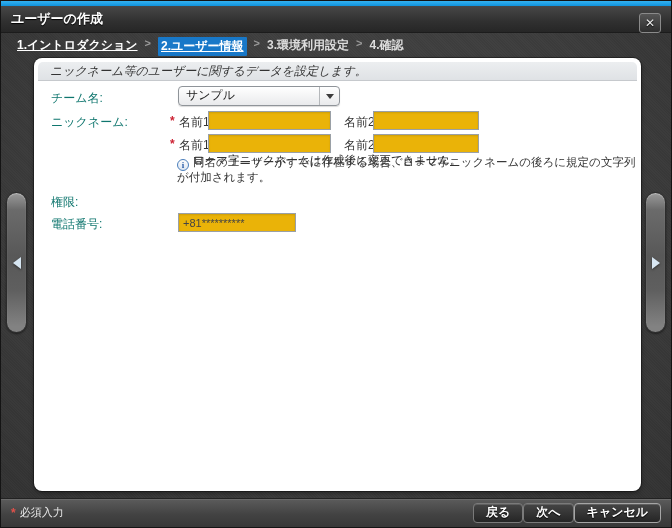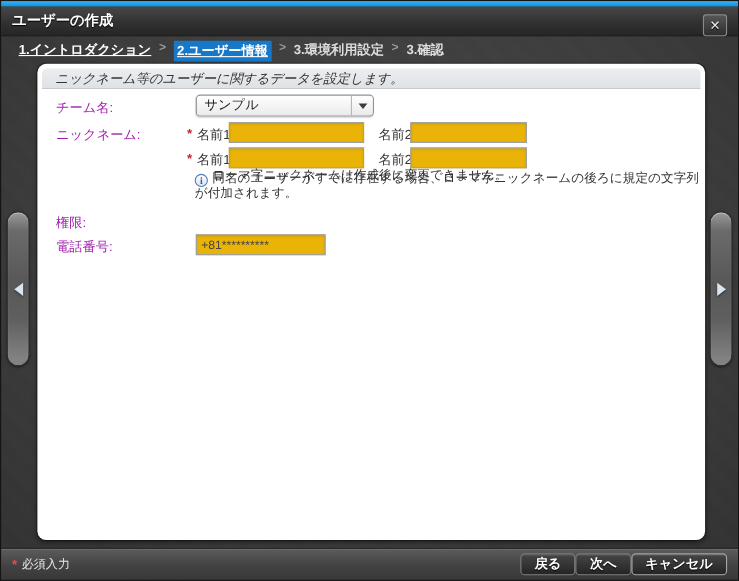--- a/index.html
+++ b/index.html
@@ -55,21 +55,21 @@
     box-shadow:0 0 0 1px rgba(0,0,0,0.35), 0 2px 5px rgba(0,0,0,0.4);
   }
   .panel-header{
     position:absolute; top:4px; left:4px; right:4px; height:19px;
     background:linear-gradient(#eceef0,#dfe2e5);
     border-bottom:1px solid #c6c9cd;
     border-radius:5px 5px 0 0;
     font-size:12px; color:#333; line-height:18px; padding-left:12px;font-style:italic;
   }
 
-  .form-label{ position:absolute; left:17px; font-size:12px; color:#a21caf; }
+  .form-label{ position:absolute; left:17px; font-size:12px; color:#0f766e; }
   .req-mark{ color:#c23; font-size:12px; font-weight:bold; }
   .mini-label{ font-size:12px; color:#333; }
 
   .text-input{
     border:1px solid #9aa0a6; background:#eab308; height:19px;
     font-size:11px; color:#444; padding:0 4px;
     box-shadow:inset 0 1px 2px rgba(0,0,0,0.12);
     font-family:"Liberation Sans","DejaVu Sans",sans-serif;
   }
 
@@ -142,21 +142,21 @@
   </div>
   <div class="close-btn" style="top:12px;">✕</div>
 
   <div class="wizard">
     <span class="step-link">1.イントロダクション</span>
     <span class="sep">&gt;</span>
     <span class="step-current">2.ユーザー情報</span>
     <span class="sep">&gt;</span>
     <span class="step-plain">3.環境利用設定</span>
     <span class="sep">&gt;</span>
-    <span class="step-plain">3.確認</span>
+    <span class="step-plain">4.確認</span>
   </div>
 
   <div class="panel">
     <div class="panel-header">ニックネーム等のユーザーに関するデータを設定します。</div>
 
     <span class="form-label" style="top:32px;">チーム名:</span>
     <div class="dropdown" style="left:144px; top:28px;">
       <span class="dd-text">サンプル</span>
       <span class="dd-arrow">
           <span class="dd-caret"></span>

